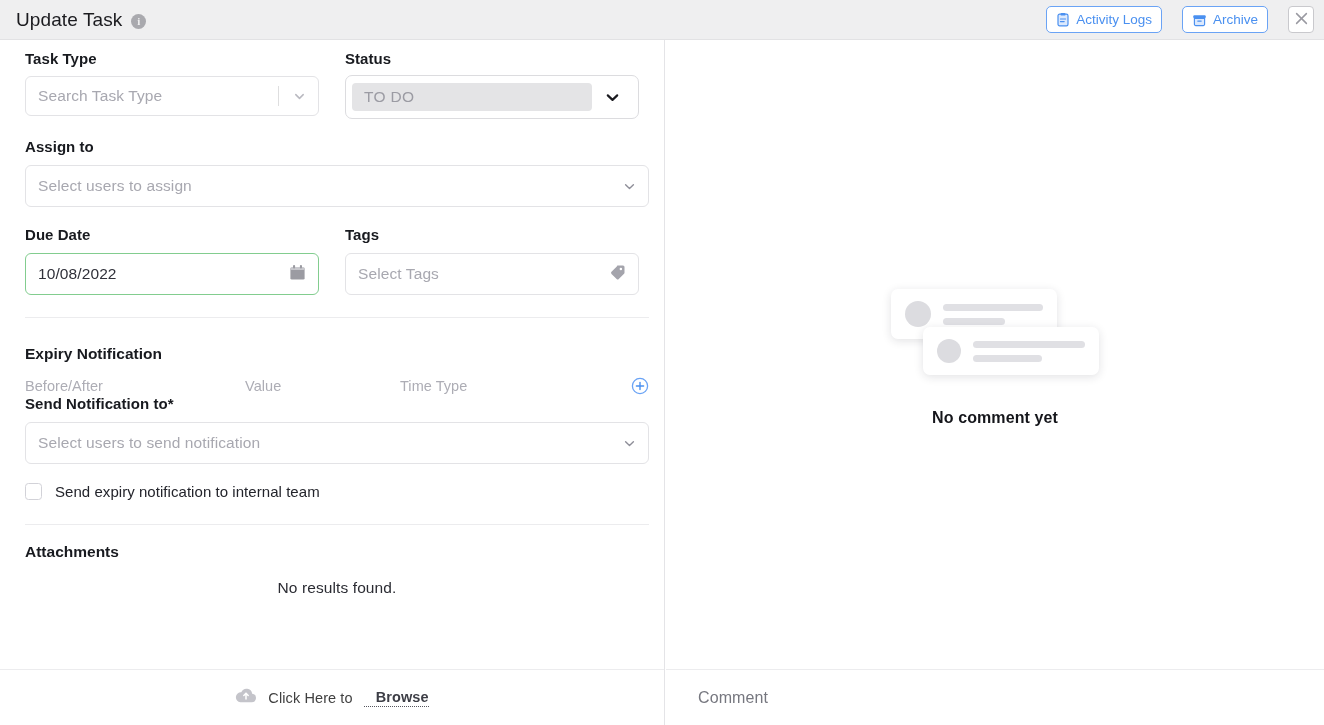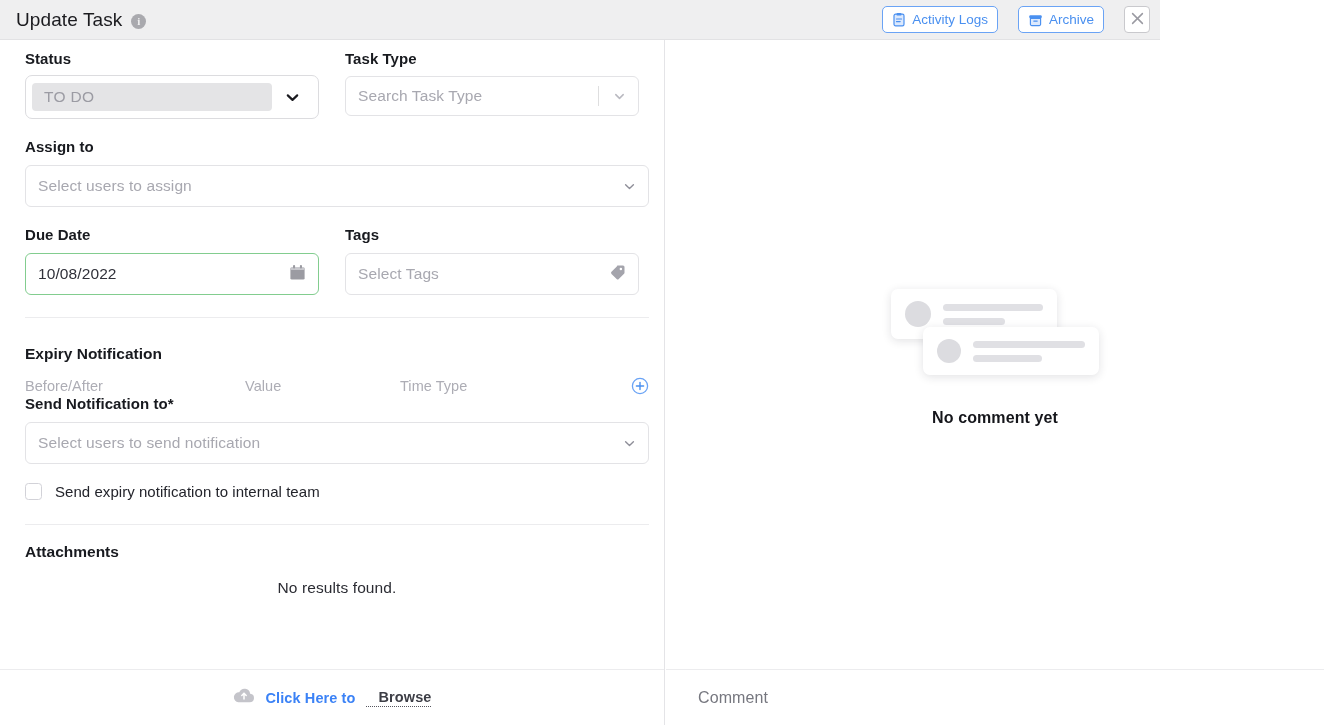--- a/index.html
+++ b/index.html
@@ -17,21 +17,21 @@
     position: relative;
     width: 1324px;
     height: 725px;
     background: #ffffff;
   }
 
   
   .header {
     position: absolute;
     left: 0; top: 0;
-    width: 1160px;
+    width: 1324px;
     height: 40px;
     background: #efeff0;
     border-bottom: 1px solid #e2e2e4;
     display: flex;
     align-items: center;
   }
   .header-title-wrap {
     display: flex;
     align-items: center;
     gap: 9px;
@@ -288,23 +288,22 @@
     border-top: 1px solid #ececee;
     background: #fff;
     display: flex;
     align-items: center;
     justify-content: center;
     gap: 11px;
     cursor: pointer;
   }
   .upload-txt {
     font-size: 14.5px;
-    color: #3b82f6;
-    letter-spacing: .1px;
-    font-weight: bold;
+    color: #404040;
+    letter-spacing: .1px;
   }
   .browse-txt {
     font-size: 14.5px;
     color: #3d3e46;
     font-weight: 600;
     letter-spacing: .1px;
     border-bottom: 1.5px dotted #55565e;
     padding-bottom: 1px;
     cursor: pointer;
     padding-left: 12px;
@@ -420,39 +419,39 @@
     </div>
   </div>
 
   <div class="body">
 
     <div class="col-left">
       <div class="left-scroll">
 
         <div class="row2" style="margin-top:10px;">
           <div class="half">
+            <div class="fld-label">Task Type</div>
+            <div class="ctl" style="margin-top:9px;">
+              <span class="ph">Search Task Type</span>
+              <span class="sep-line"></span>
+              <svg class="chev light" viewBox="0 0 14 14" fill="none">
+                <path d="M3 5l4 4 4-4" stroke="currentColor" stroke-width="1.6" stroke-linecap="round" stroke-linejoin="round"></path>
+              </svg>
+            </div>
+          </div>
+
+          <div class="half">
             <div class="fld-label">Status</div>
             <div class="status-ctl" style="margin-top:8px;">
               <div class="status-pill">TO DO</div>
               <div class="status-chev">
                 <svg class="chev dark" viewBox="0 0 14 14" fill="none">
                   <path d="M2.6 5l4.4 4.2L11.4 5" stroke="currentColor" stroke-width="2" stroke-linecap="round" stroke-linejoin="round"></path>
                 </svg>
               </div>
-            </div>
-          </div>
-
-          <div class="half">
-            <div class="fld-label">Task Type</div>
-            <div class="ctl" style="margin-top:9px;">
-              <span class="ph">Search Task Type</span>
-              <span class="sep-line"></span>
-              <svg class="chev light" viewBox="0 0 14 14" fill="none">
-                <path d="M3 5l4 4 4-4" stroke="currentColor" stroke-width="1.6" stroke-linecap="round" stroke-linejoin="round"></path>
-              </svg>
             </div>
           </div>
         </div>
 
         <div class="full" style="margin-top:19px;">
           <div class="fld-label">Assign to</div>
           <div class="ctl tall" style="margin-top:10px;">
             <span class="ph">Select users to assign</span>
             <svg class="chev mid" viewBox="0 0 14 14" fill="none">
               <path d="M2.8 5.2l4.2 4 4.2-4" stroke="currentColor" stroke-width="1.5" stroke-linecap="round" stroke-linejoin="round"></path>

